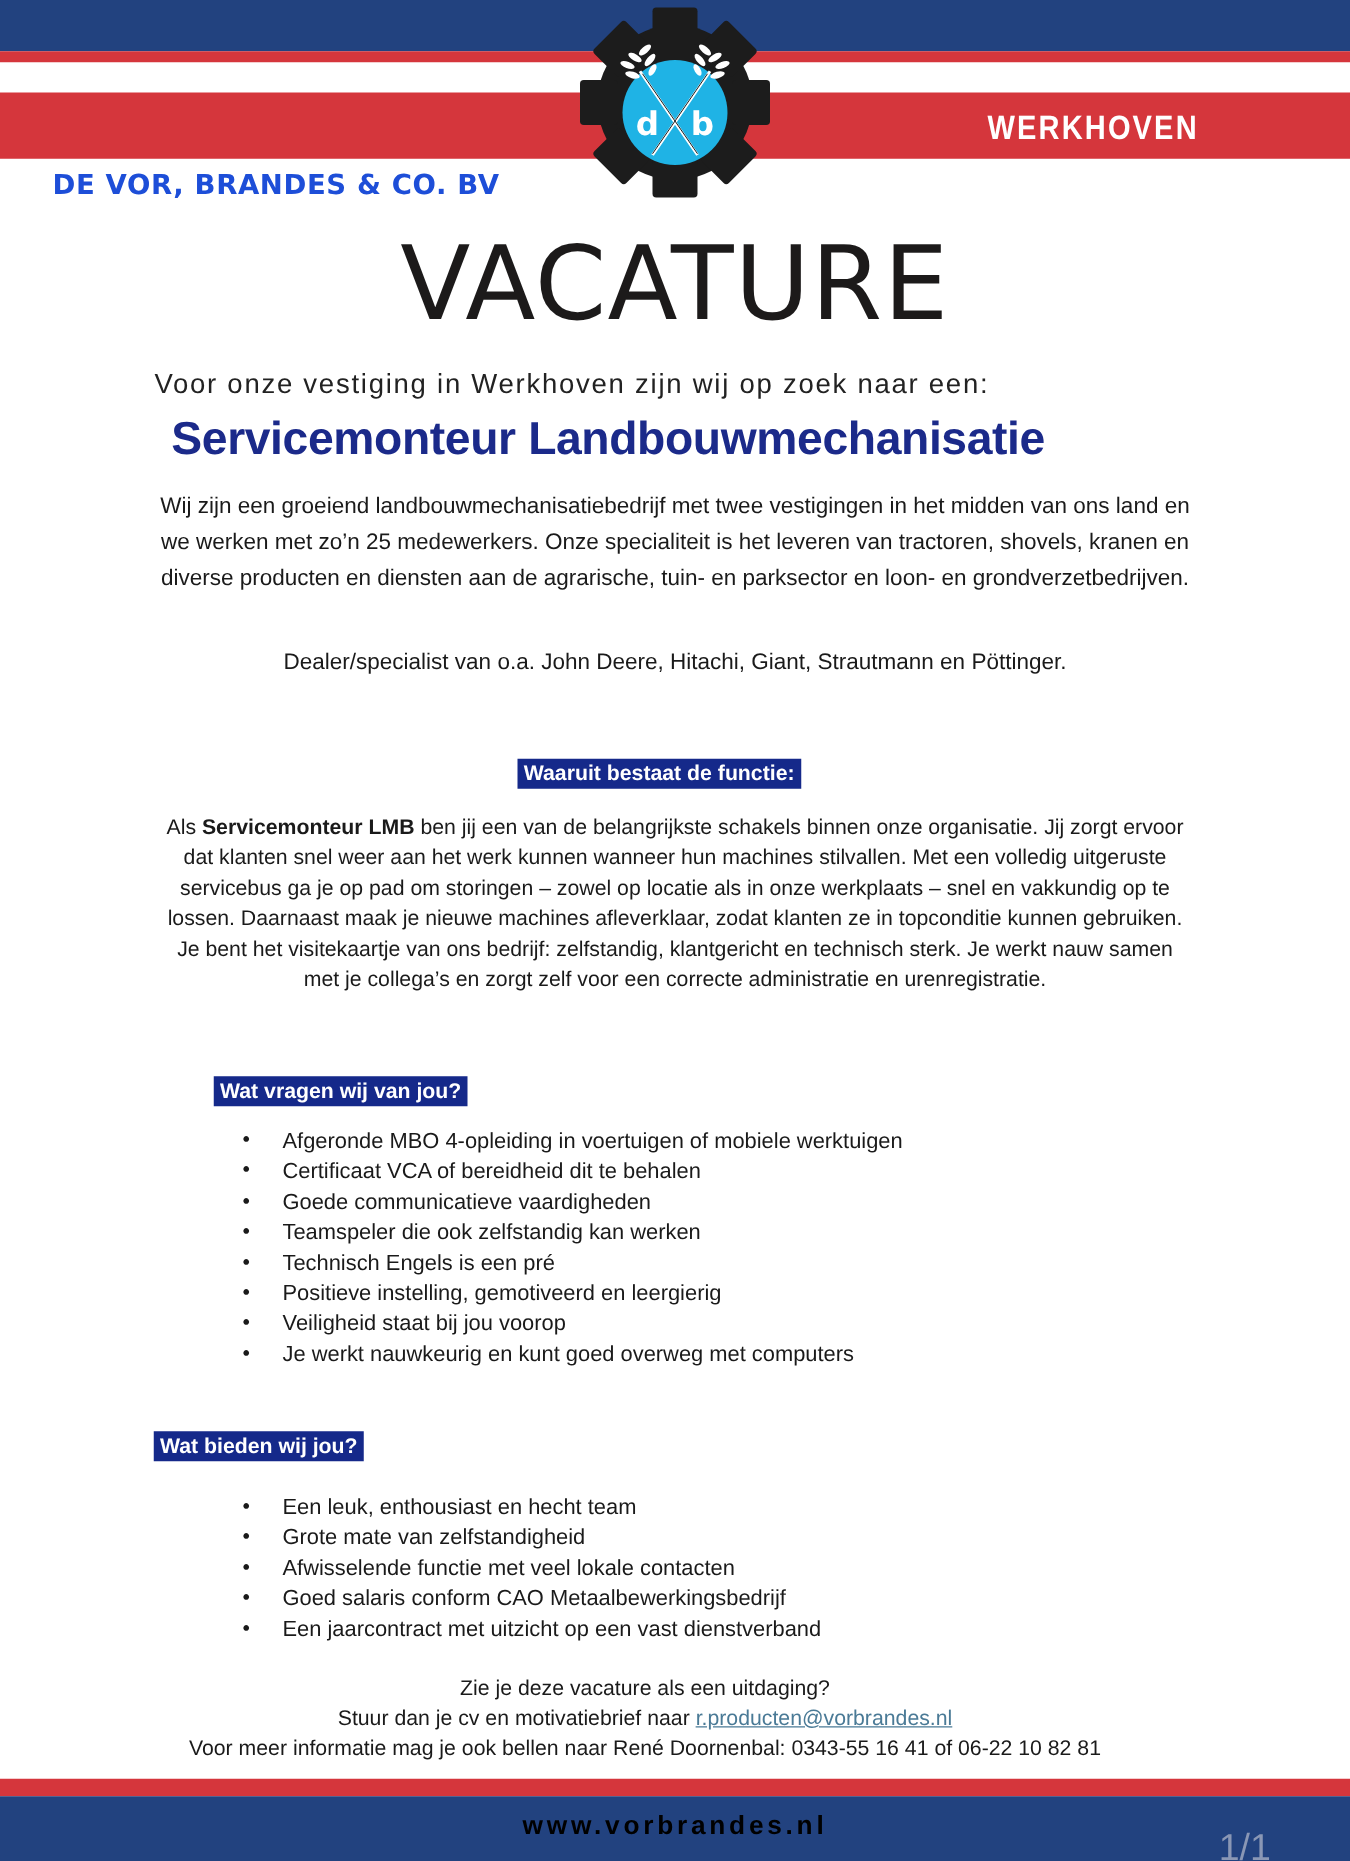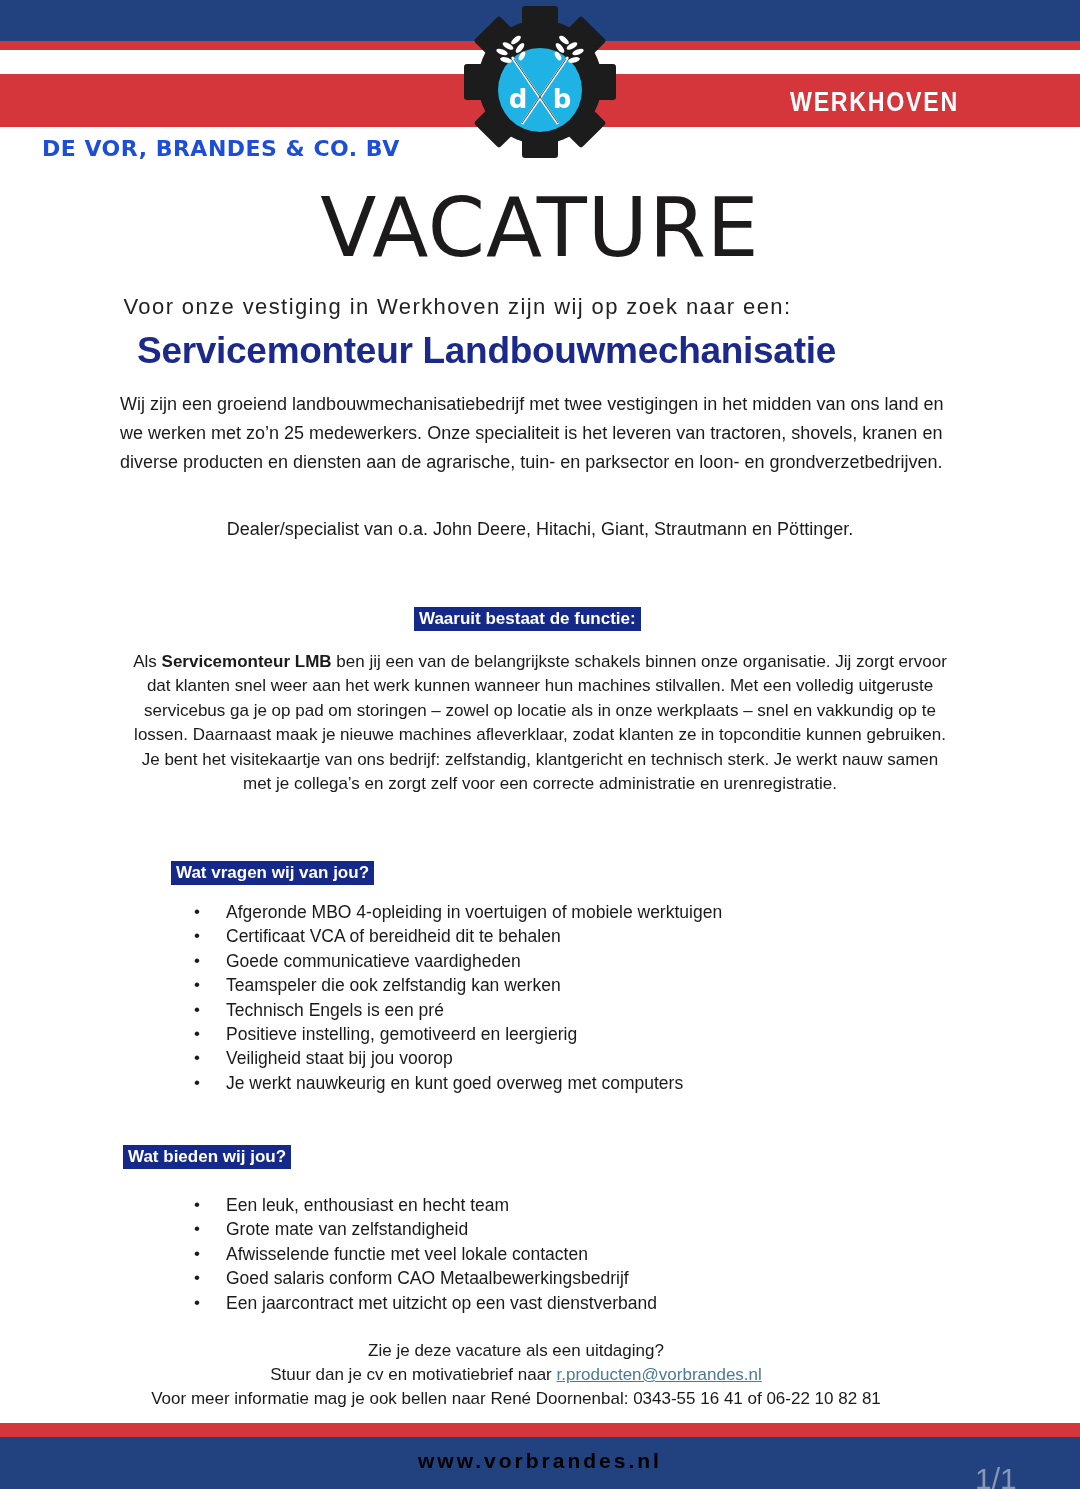--- a/index.html
+++ b/index.html
@@ -15,21 +15,21 @@
   .company { position: absolute; left: 42px; top: 88px; font-family: "DejaVu Sans", sans-serif; font-weight: bold; font-size: 22px; color: #1d4ed8; letter-spacing: 0.5px; margin-top: 48px; }
   .town { position: absolute; left: 790px; top: 87px; font-family: "Liberation Sans", sans-serif; font-weight: bold; font-size: 27px; color: #ffffff; letter-spacing: 2px; transform: scaleX(0.86); transform-origin: left center; }
 
   .logo { position: absolute; left: 460px; top: 2px; width: 160px; height: 160px; }
 
   .vacature { position: absolute; left: 0; width: 1080px; top: 178px; text-align: center; font-family: "DejaVu Sans", sans-serif; font-weight: normal; font-size: 82px; color: #1c1a1a; letter-spacing: 1px; line-height: 100px; }
 
   .intro { position: absolute; left: 0; width: 915px; top: 294px; text-align: center; font-family: "Liberation Sans", sans-serif; font-size: 22px; letter-spacing: 1.4px; color: #222; }
   .jobtitle { position: absolute; left: 0; width: 973px; top: 330px; text-align: center; font-family: "Liberation Sans", sans-serif; font-weight: bold; font-size: 37px; color: #1b2a8a; letter-spacing: -0.3px; }
 
-  .about { position: absolute; left: 120px; width: 840px; top: 390px; font-size: 18px; line-height: 29px; color: #1a1a1a; }
+  .about { position: absolute; left: 120px; width: 840px; top: 390px; text-align: center; font-size: 18px; line-height: 29px; color: #1a1a1a; }
   .dealer { position: absolute; left: 0; width: 1080px; top: 519px; text-align: center; font-size: 18px; color: #1a1a1a; }
 
   .section-label { position: absolute; background: #15298a; color: #ffffff; font-weight: bold; font-size: 17px; padding: 1px 5px; line-height: 22px; }
   .lbl-functie { left: 414px; top: 607px; }
   .lbl-vragen { left: 123px; top: 861px; margin-left: 48px; }
   .lbl-bieden { left: 123px; top: 1145px; }
 
   .functie-text { position: absolute; left: 130px; width: 820px; top: 650px; text-align: center; font-size: 17px; line-height: 24.4px; color: #1a1a1a; }
   .functie-text b { font-weight: bold; }
 

